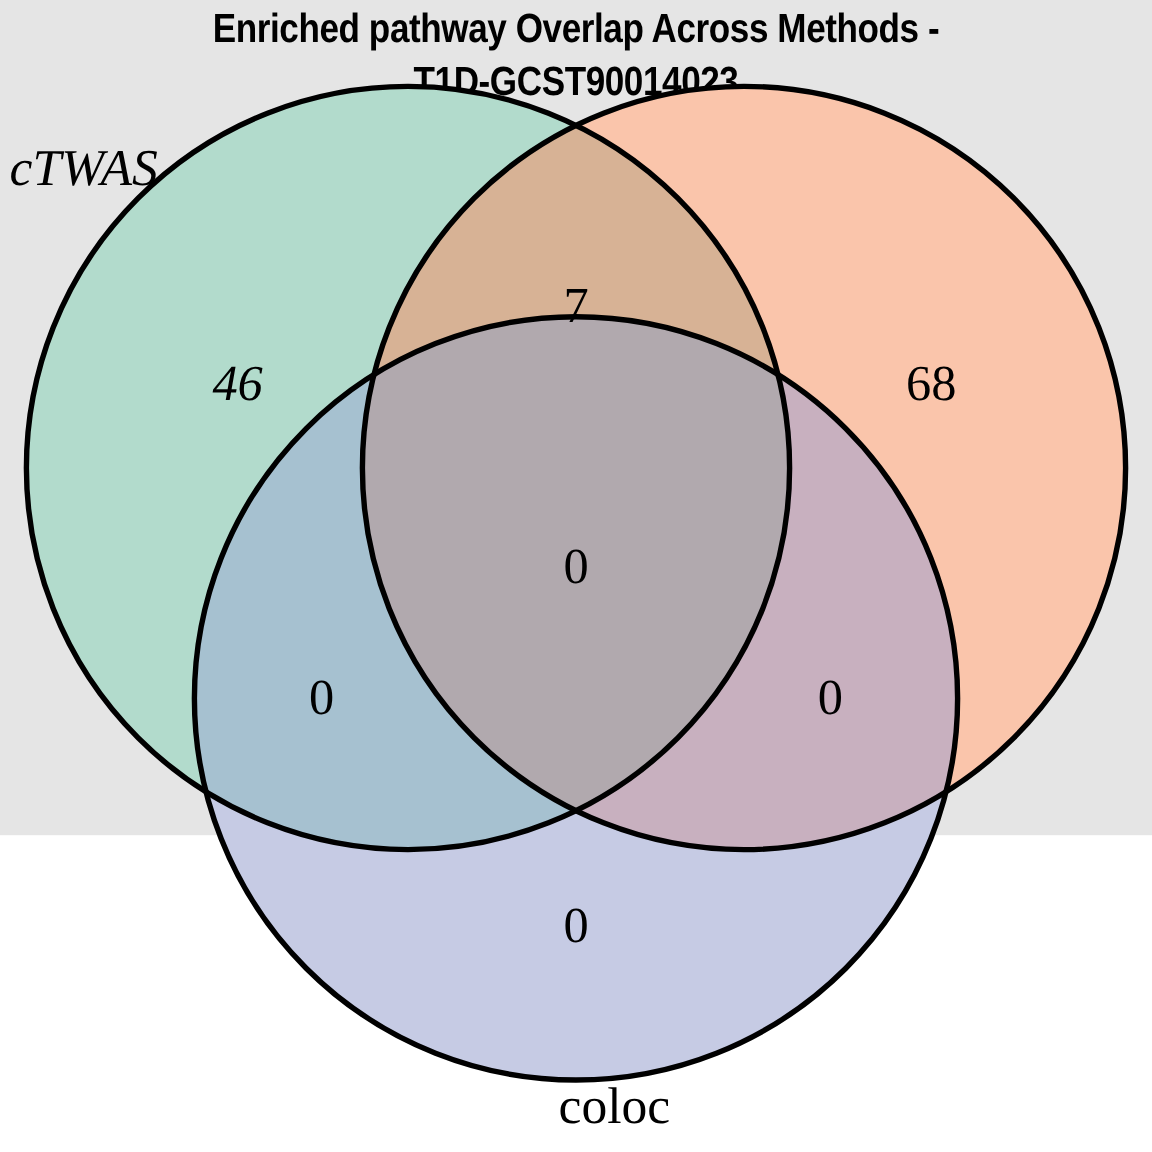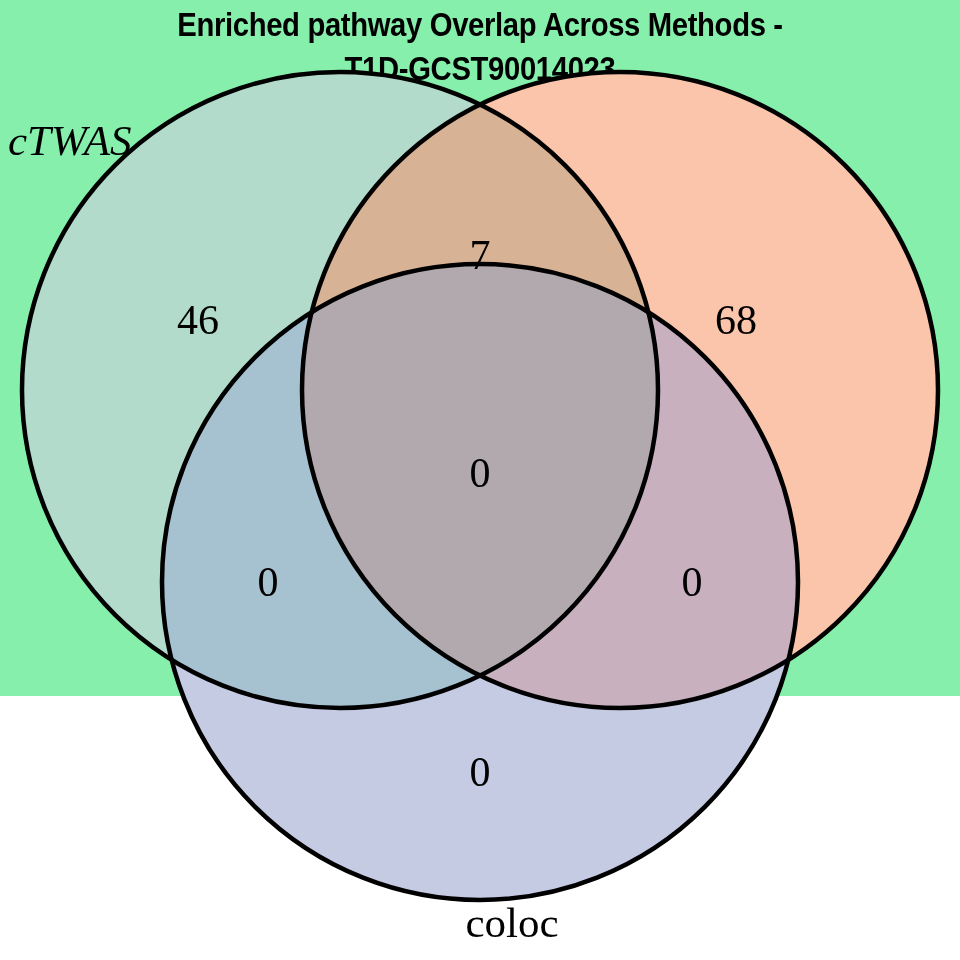--- a/index.html
+++ b/index.html
@@ -10,21 +10,21 @@
   body {
     width: 960px;
     height: 960px;
     overflow: hidden;
     font-family: "Liberation Serif", serif;
   }
   #figure {
     position: relative;
     width: 960px;
     height: 696px;
-    background: #86efac;
+    background: #e5e5e5;
   }
   #chart-title {
     position: absolute;
     left: 0;
     top: 2px;
     width: 960px;
     text-align: center;
     font-family: "Liberation Sans", sans-serif;
     font-weight: bold;
     font-size: 34px;
@@ -54,22 +54,22 @@
   #label-coloc { left: 0; top: 898px; width: 960px; text-align: center; padding-left: 32px; }
   .region-count {
     position: absolute;
     font-family: "Liberation Serif", serif;
     font-size: 42px;
     color: #000000;
     text-align: center;
     white-space: nowrap;
     transform: translate(-50%, -50%);
   }
-  #count-ctwas-only  { left: 198px; top: 320px; }
-  #count-twas-only   { left: 736px; top: 320px; }
+  #count-ctwas-only  { left: 198px; top: 320px; font-style: italic; }
+  #count-twas-only   { left: 776px; top: 320px; }
   #count-ctwas-twas  { left: 480px; top: 255px; }
   #count-ctwas-coloc { left: 268px; top: 582px; }
   #count-twas-coloc  { left: 692px; top: 582px; }
   #count-all-three   { left: 480px; top: 473px; }
   #count-coloc-only  { left: 480px; top: 772px; }
 </style>
 </head>
 <body>
 
 <div id="figure">

